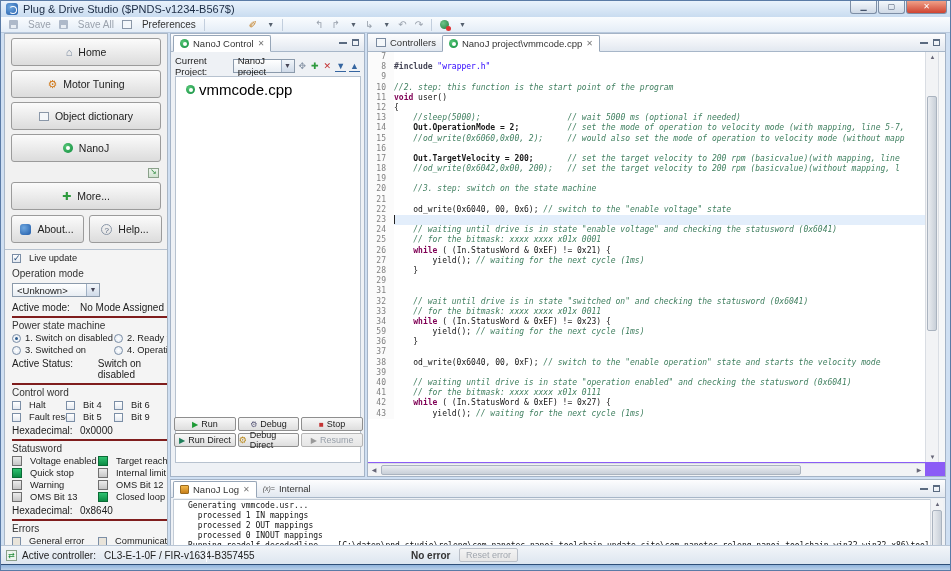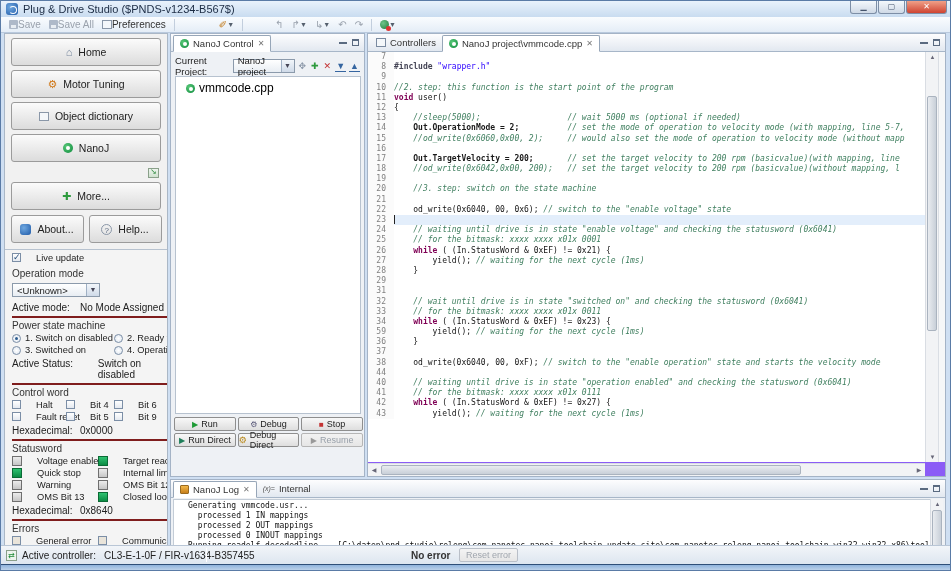--- a/index.html
+++ b/index.html
@@ -7,21 +7,21 @@
   #win{position:relative;width:951px;height:571px;background:#cfdff2;border:1px solid #5a7ba6;overflow:hidden;}
   
   #titlebar{position:absolute;left:0;top:0;width:100%;height:16px;background:linear-gradient(#e9f2fc,#c9dcf0);display:flex;align-items:center;padding-left:5px;font-size:11px;color:#1c2c44;}
   #appicon{width:12px;height:12px;margin-right:5px;border-radius:3px;background:radial-gradient(circle at 35% 35%,#6fa8e0,#1f5aa8);position:relative;}
   #appicon:after{content:"";position:absolute;left:3px;top:3px;width:6px;height:6px;border-radius:50%;border:1.5px solid #fff;border-left-color:transparent;}
   #winbtns{position:absolute;right:3px;top:0;display:flex;}
   .wbtn{width:27px;height:13px;border:1px solid #7d8ea6;border-top:none;background:linear-gradient(#f4f8fc,#cfd9e6);border-radius:0 0 3px 3px;margin-left:1px;font-size:8px;line-height:11px;text-align:center;color:#44536b;}
   .wbtn.close{width:41px;background:linear-gradient(#f0a088,#cf4432);color:#fff;font-weight:bold;}
   
   #toolbar{position:absolute;left:0;top:16px;width:100%;height:16px;background:linear-gradient(#fafcfe,#e4edf7);border-bottom:1px solid #b9c9dd;display:flex;align-items:center;padding:0 4px;font-size:10px;color:#333;}
-  .tbtn{display:flex;align-items:center;gap:0;padding:0 4px;height:14px;}
+  .tbtn{display:flex;align-items:center;gap:10px;padding:0 4px;height:14px;}
   .tbtn.disabled{color:#9aa2ad;}
   .tsep{width:1px;height:12px;background:#c2cedd;margin:0 4px;}
   .disk{width:9px;height:9px;background:#aeb9c9;border-radius:1px;position:relative;}
   .disk:after{content:"";position:absolute;left:2px;bottom:1px;width:5px;height:3px;background:#e8edf3;}
   .tb-ic{font-size:10px;line-height:10px;}
   .ddarr{font-size:7px;color:#55606e;}
   .conn-ic{width:9px;height:9px;border-radius:50%;background:radial-gradient(circle at 35% 35%,#6fc48a,#1d7a3a);position:relative;}
   .conn-ic:after{content:"";position:absolute;right:-2px;bottom:-2px;width:5px;height:5px;border-radius:50%;background:#d33;}
   
   #workbench{position:absolute;left:0;top:32px;width:100%;height:514px;}
@@ -50,38 +50,38 @@
   .kv .lbl{width:62px;}
   .combo{display:inline-flex;align-items:center;width:88px;height:14px;border:1px solid #8b9aab;background:linear-gradient(#ffffff,#e8edf3);margin:2px 0;padding-left:4px;font-size:9.5px;}
   .combo .combo-txt{flex:1;}
   .combo .combo-arr{width:13px;height:12px;background:linear-gradient(#f2f6fa,#cfdae8);border-left:1px solid #9fb0c4;font-size:7px;text-align:center;line-height:12px;color:#445;}
   .radio-grid{display:grid;grid-template-columns:102px 1fr;row-gap:2px;margin:2px 0;}
   .rd{display:flex;align-items:center;gap:4px;white-space:nowrap;font-size:9.3px;}
   .rbtn{width:9px;height:9px;border-radius:50%;border:1px solid #7b8ea6;background:radial-gradient(#fff,#dce4ee);position:relative;flex:none;}
   .rbtn.sel:after{content:"";position:absolute;left:2px;top:2px;width:3px;height:3px;border-radius:50%;background:#2c5c8f;}
   .ck-grid2{display:grid;grid-template-columns:86px 1fr;row-gap:2px;margin:2px 0;}
   .ck-grid3{display:grid;grid-template-columns:54px 48px 1fr;row-gap:2px;margin:2px 0;}
-  .ck-item{display:flex;align-items:flex-start;gap:15px;white-space:nowrap;font-size:9.3px;}
+  .ck-item{display:flex;align-items:flex-end;gap:8px;white-space:nowrap;font-size:9.3px;}
   .ckbox{width:9px;height:9px;border:1px solid #7b8ea6;background:linear-gradient(#ffffff,#e4e9f0);flex:none;position:relative;}
   .ckbox.checked:after{content:"✓";position:absolute;left:0px;top:-2px;font-size:9px;color:#28507c;}
   .ind{width:10px;height:10px;border:1px solid #6f6f6f;background:linear-gradient(#ececec,#c6c6c6);flex:none;}
   .ind.on{background:linear-gradient(#2fc271,#0c8c44);border-color:#0a6b35;}
   
   #nanojctl{left:169px;top:0;width:195px;height:444px;background:#eef1f5;}
   .tabbar{height:18px;background:linear-gradient(#fdfdfe,#e2e8f0);border-bottom:1px solid #a7b6c8;display:flex;align-items:flex-end;padding-left:2px;}
   .tab{height:17px;display:flex;align-items:center;gap:4px;padding:0 6px;font-size:9.5px;color:#333;white-space:nowrap;}
   .tab.active{background:#fff;border:1px solid #97a6b8;border-bottom:1px solid #fff;border-radius:2px 2px 0 0;margin-bottom:-1px;}
   .tab .x{color:#777;font-size:8px;}
   .minmax{margin-left:auto;display:flex;align-items:center;gap:5px;padding:0 5px 5px 0;}
   .mm-min{width:8px;height:3px;border-bottom:2px solid #5a6a80;}
   .mm-max{width:7px;height:7px;border:1px solid #5a6a80;border-top-width:2px;}
   #projrow{display:flex;align-items:center;gap:3px;padding:3px 4px;font-size:9.5px;color:#222;}
   #projrow .combo{width:74px;margin:0;}
   .mini-ic{font-size:9px;line-height:10px;padding:0 1px;}
-  #projtree{position:absolute;left:4px;top:42px;width:186px;height:338px;background:#fff;border:1px solid #b7c2cf;font-size:12px;padding-top:3px;}
+  #projtree{position:absolute;left:4px;top:42px;width:186px;height:387px;background:#fff;border:1px solid #b7c2cf;font-size:15px;padding-top:3px;}
   .tree-item{display:flex;align-items:center;gap:4px;padding:1px 0 1px 10px;}
   .tree-item .nanoj-dot{width:9px;height:9px;}
   #runbtns{position:absolute;left:3px;top:383px;width:189px;display:grid;grid-template-columns:1fr 1fr 1fr;gap:2px;}
   .runbtn{height:14px;display:flex;align-items:center;justify-content:center;gap:3px;background:linear-gradient(#f8f8f8,#dedede);border:1px solid #8e8e8e;border-radius:2px;font-size:9px;color:#222;}
   .runbtn .g{color:#1d9a35;font-size:8px;}
   .runbtn .r{color:#c43333;font-size:8px;}
   .runbtn .y{color:#b98a1d;font-size:9px;}
   .runbtn .gray{color:#999;font-size:8px;}
   .runbtn.disabled{color:#98a0aa;background:linear-gradient(#f2f2f2,#e6e6e6);border-color:#b5b5b5;}
   
@@ -457,21 +457,21 @@
           <div class="cl"><span class="ln">28</span><span class="code"><span class="sg-pl">    }</span></span></div>
           <div class="cl"><span class="ln">29</span><span class="code"></span></div>
           <div class="cl"><span class="ln">31</span><span class="code"></span></div>
           <div class="cl"><span class="ln">32</span><span class="code"><span class="sg-pl">    </span><span class="sg-cm">// wait until drive is in state "switched on" and checking the statusword (0x6041)</span></span></div>
           <div class="cl"><span class="ln">33</span><span class="code"><span class="sg-pl">    </span><span class="sg-cm">// for the bitmask: xxxx xxxx x01x 0011</span></span></div>
           <div class="cl"><span class="ln">34</span><span class="code"><span class="sg-pl">    </span><span class="sg-kw">while</span><span class="sg-pl"> ( (In.StatusWord &amp; 0xEF) != 0x23) {</span></span></div>
           <div class="cl"><span class="ln">59</span><span class="code"><span class="sg-pl">        yield(); </span><span class="sg-cm">// waiting for the next cycle (1ms)</span></span></div>
           <div class="cl"><span class="ln">36</span><span class="code"><span class="sg-pl">    }</span></span></div>
           <div class="cl"><span class="ln">37</span><span class="code"></span></div>
           <div class="cl"><span class="ln">38</span><span class="code"><span class="sg-pl">    od_write(0x6040, 00, 0xF); </span><span class="sg-cm">// switch to the "enable operation" state and starts the velocity mode</span></span></div>
-          <div class="cl"><span class="ln">44</span><span class="code"></span></div>
+          <div class="cl"><span class="ln">39</span><span class="code"></span></div>
           <div class="cl"><span class="ln">40</span><span class="code"><span class="sg-pl">    </span><span class="sg-cm">// waiting until drive is in state "operation enabled" and checking the statusword (0x6041)</span></span></div>
           <div class="cl"><span class="ln">41</span><span class="code"><span class="sg-pl">    </span><span class="sg-cm">// for the bitmask: xxxx xxxx x01x 0111</span></span></div>
           <div class="cl"><span class="ln">42</span><span class="code"><span class="sg-pl">    </span><span class="sg-kw">while</span><span class="sg-pl"> ( (In.StatusWord &amp; 0xEF) != 0x27) {</span></span></div>
           <div class="cl"><span class="ln">43</span><span class="code"><span class="sg-pl">        yield(); </span><span class="sg-cm">// waiting for the next cycle (1ms)</span></span></div>
         </div>
       <div class="vscroll">
         <span class="arr up">▲</span>
         <span class="arr dn">▼</span>
         <span class="vthumb" style="top:44px;height:235px;"></span>
       </div>

